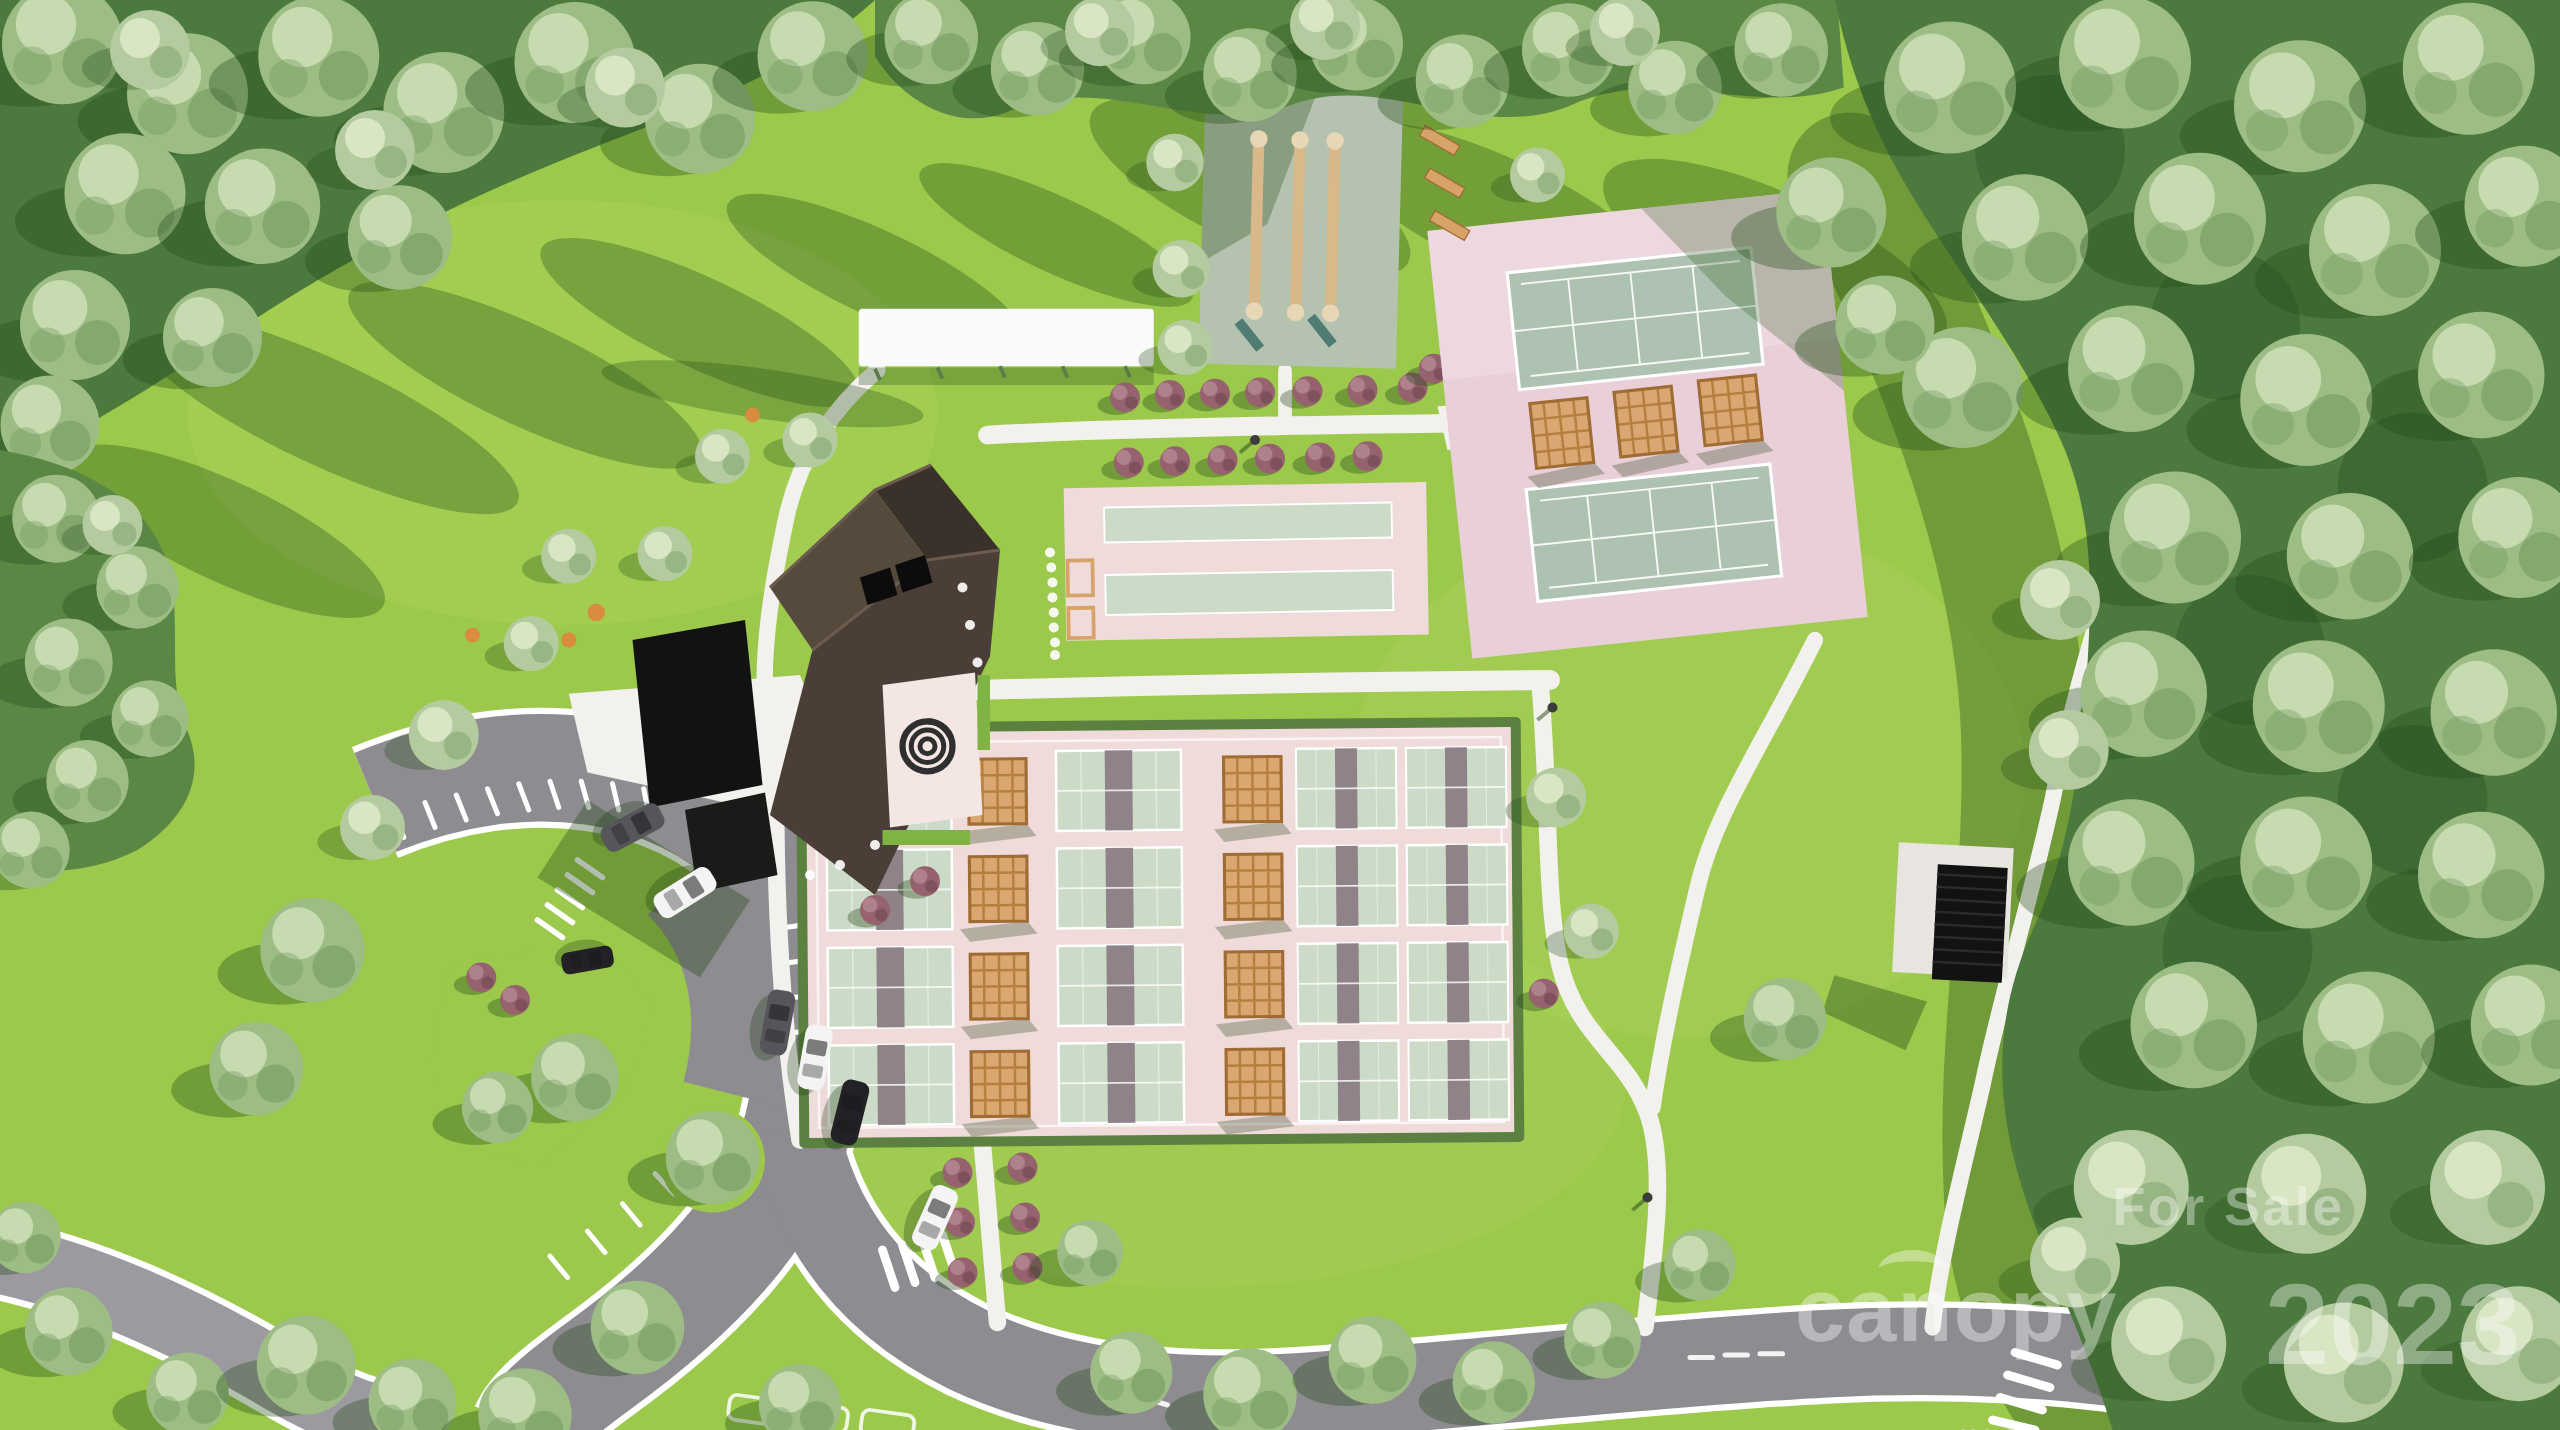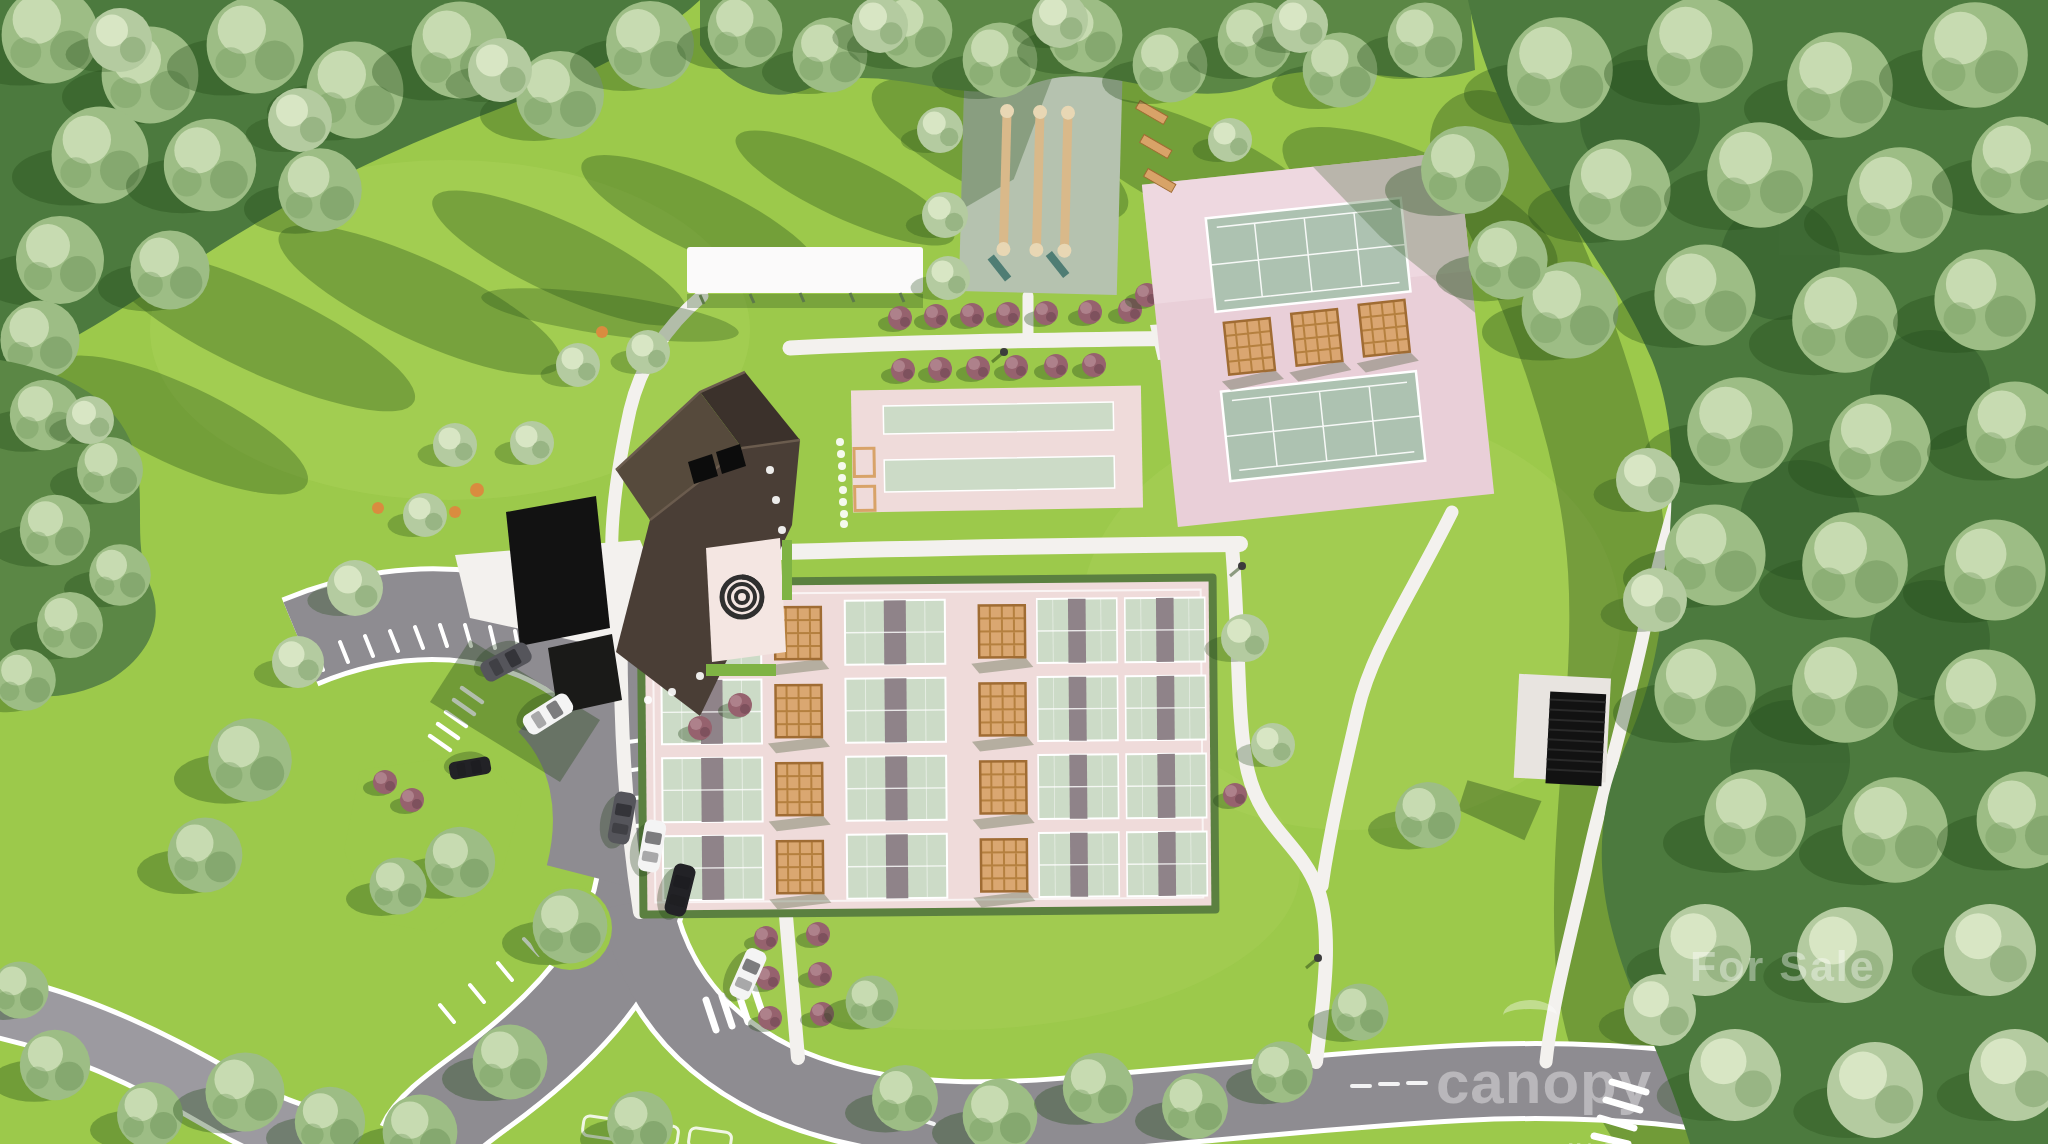--- a/index.html
+++ b/index.html
@@ -3,21 +3,21 @@
 <meta charset="utf-8">
 <title>Aerial Site Plan Rendering</title>
 <style>
   html,body{margin:0;padding:0;background:#222;}
   .stage{position:relative;width:2048px;height:1144px;overflow:hidden;
          font-family:"Liberation Sans", sans-serif;}
   .stage svg{position:absolute;left:0;top:0;}
   .watermark{position:absolute;left:0;top:0;width:100%;height:100%;pointer-events:none;
              color:var(--watermark,rgba(255,255,255,.38));}
   .wm-forsale{position:absolute;left:1690px;top:942px;font-size:43px;font-weight:700;letter-spacing:2px;}
-  .wm-brand{position:absolute;left:1436px;top:1048px;font-size:60px;font-weight:700;letter-spacing:1px;}
+  .wm-brand{position:absolute;left:1436px;top:1008px;font-size:72px;font-weight:700;letter-spacing:1px;}
   .wm-year{position:absolute;left:1812px;top:1008px;font-size:92px;font-weight:700;}
   .wm-mls{position:absolute;left:1568px;top:1141px;font-size:16px;font-weight:700;letter-spacing:6px;}
   .wm-arc{position:absolute;left:1503px;top:1000px;width:54px;height:22px;
           border-top:9px solid var(--watermark,rgba(255,255,255,.38));
           border-radius:50% 50% 0 0;}
 </style>
 </head>
 <body>
 
 <div class="stage">
@@ -485,15 +485,16 @@
     <use href="#t2" transform="translate(1655,600) scale(1.6)"></use>
         <use href="#t2" transform="translate(1648,480) scale(1.6)"></use>
     <use href="#t2" transform="translate(1660,1010) scale(1.8)"></use>
   </g>
 </svg>
 
 <div class="watermark">
   <div class="wm-forsale">For Sale</div>
   <div class="wm-brand">canopy</div>
   <div class="wm-arc"></div>
+  <div class="wm-year">2023</div>
   <div class="wm-mls">MLS</div>
 </div>
 </div>
 
 </body></html>

